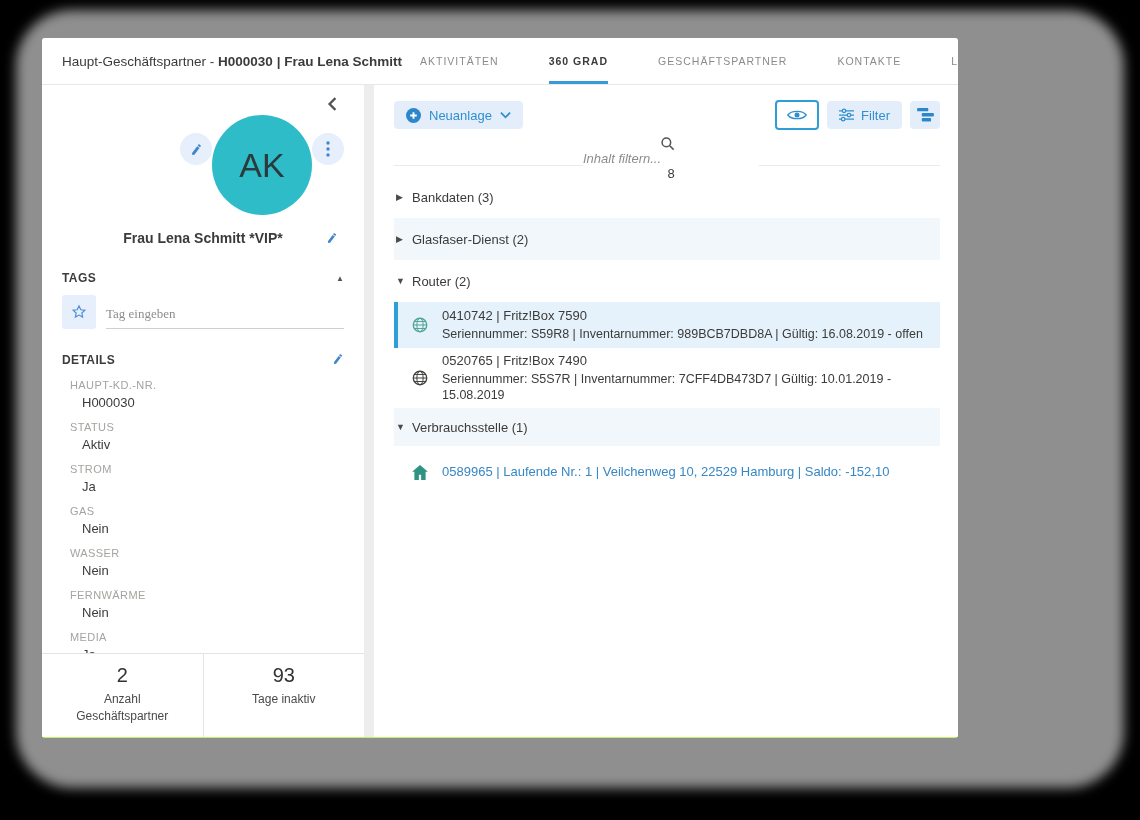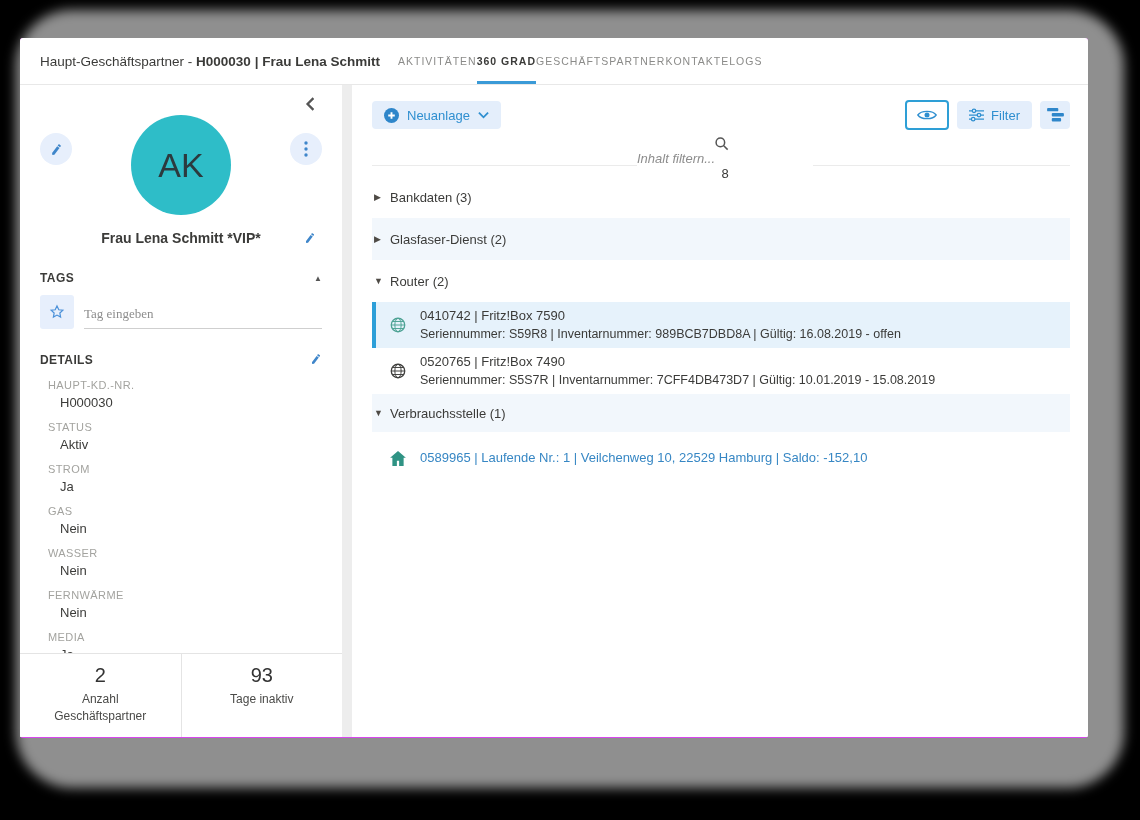--- a/index.html
+++ b/index.html
@@ -2,41 +2,41 @@
 <html><head>
 <meta charset="utf-8">
 <style>
   * { margin:0; padding:0; box-sizing:border-box; }
   html,body { width:1140px; height:820px; background:#000; overflow:hidden;
               font-family:"Liberation Sans", sans-serif; }
 
   .shadow-frame { position:absolute; left:16px; top:10px; width:1108px; height:778px;
                   background:#8f8f8f; border-radius:56px; filter:blur(6px); }
 
-  .window { position:absolute; left:20px; top:38px; width:1068px; height:700px;
-            background:#d946ef; border-radius:3px; overflow:hidden; }
+  .window { position:absolute; left:42px; top:38px; width:916px; height:700px;
+            background:#bef264; border-radius:3px; overflow:hidden; }
 
   
   .hdr { height:47px; display:flex; align-items:stretch; border-bottom:1px solid #e8e8e8; background:#fff; }
   .hdr-title { align-self:center; margin-left:20px; font-size:13.5px; color:#3b3b39; white-space:nowrap; width:330px; }
   .hdr-title b { font-weight:700; }
-  .tabs { display:flex; margin-left:28px; }
+  .tabs { display:flex; gap:50px; margin-left:28px; }
   .tab { display:flex; align-items:center; font-size:10.5px; letter-spacing:1px; color:#8b8b89;
          border-bottom:3px solid transparent; padding-top:3px; cursor:pointer; white-space:nowrap; }
   .tab.active { color:#3b3b39; font-weight:700; border-bottom-color:#3a9ad7; }
 
   
   .content { display:flex; height:652px; }
   .sidebar { width:322px; position:relative; padding:0 20px; background:#fff; flex:none; }
   .gutter  { width:10px; background:#ededed; flex:none; }
   .main    { flex:1; padding:0 18px 12px 20px; background:#fff; overflow:hidden; }
 
   
   .collapse-btn { position:absolute; top:12px; right:26px; color:#555; cursor:pointer; }
-  .avatar-row { margin-top:30px; display:flex; justify-content:space-between; align-items:flex-start; }
+  .avatar-row { margin-top:30px; display:flex; justify-content:flex-end; align-items:flex-start; }
   .circle-btn { width:32px; height:32px; border-radius:50%; background:#e7effc; color:#3f86ca;
                 display:flex; align-items:center; justify-content:center; margin-top:18px; cursor:pointer; }
   .avatar { width:100px; height:100px; border-radius:50%; background:#2ebdc8; color:#2c3a3e;
             font-size:34px; display:flex; align-items:center; justify-content:center; }
   .name-row { margin-top:14px; position:relative; text-align:center; }
   .bp-name { font-size:14px; font-weight:600; color:#3b3b39; }
   .name-edit { position:absolute; right:6px; top:1px; color:#3f86ca; cursor:pointer; }
 
   .side-sec-head { display:flex; justify-content:space-between; align-items:center; margin-top:24px; }
   .side-sec-head h3 { font-size:12px; letter-spacing:.4px; color:#3b3b39; font-weight:700; }

